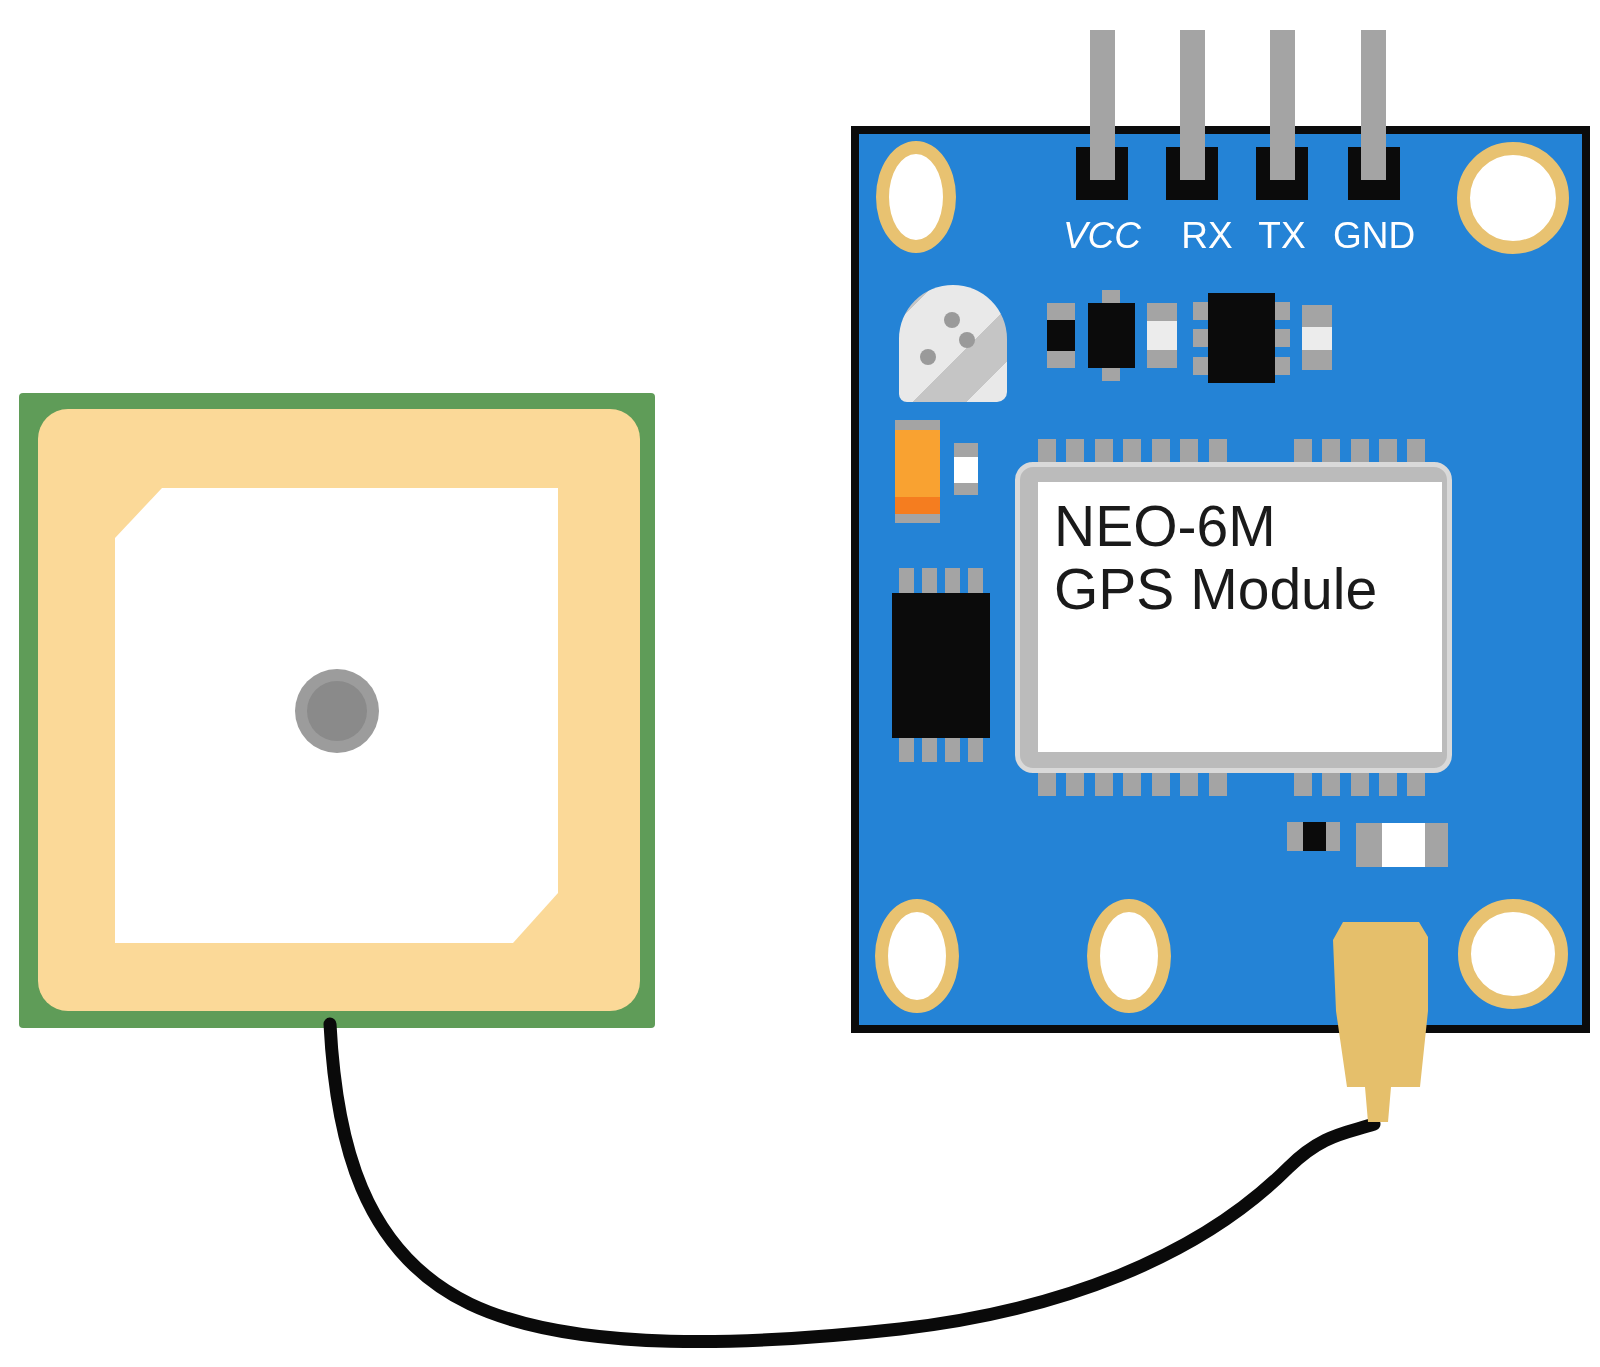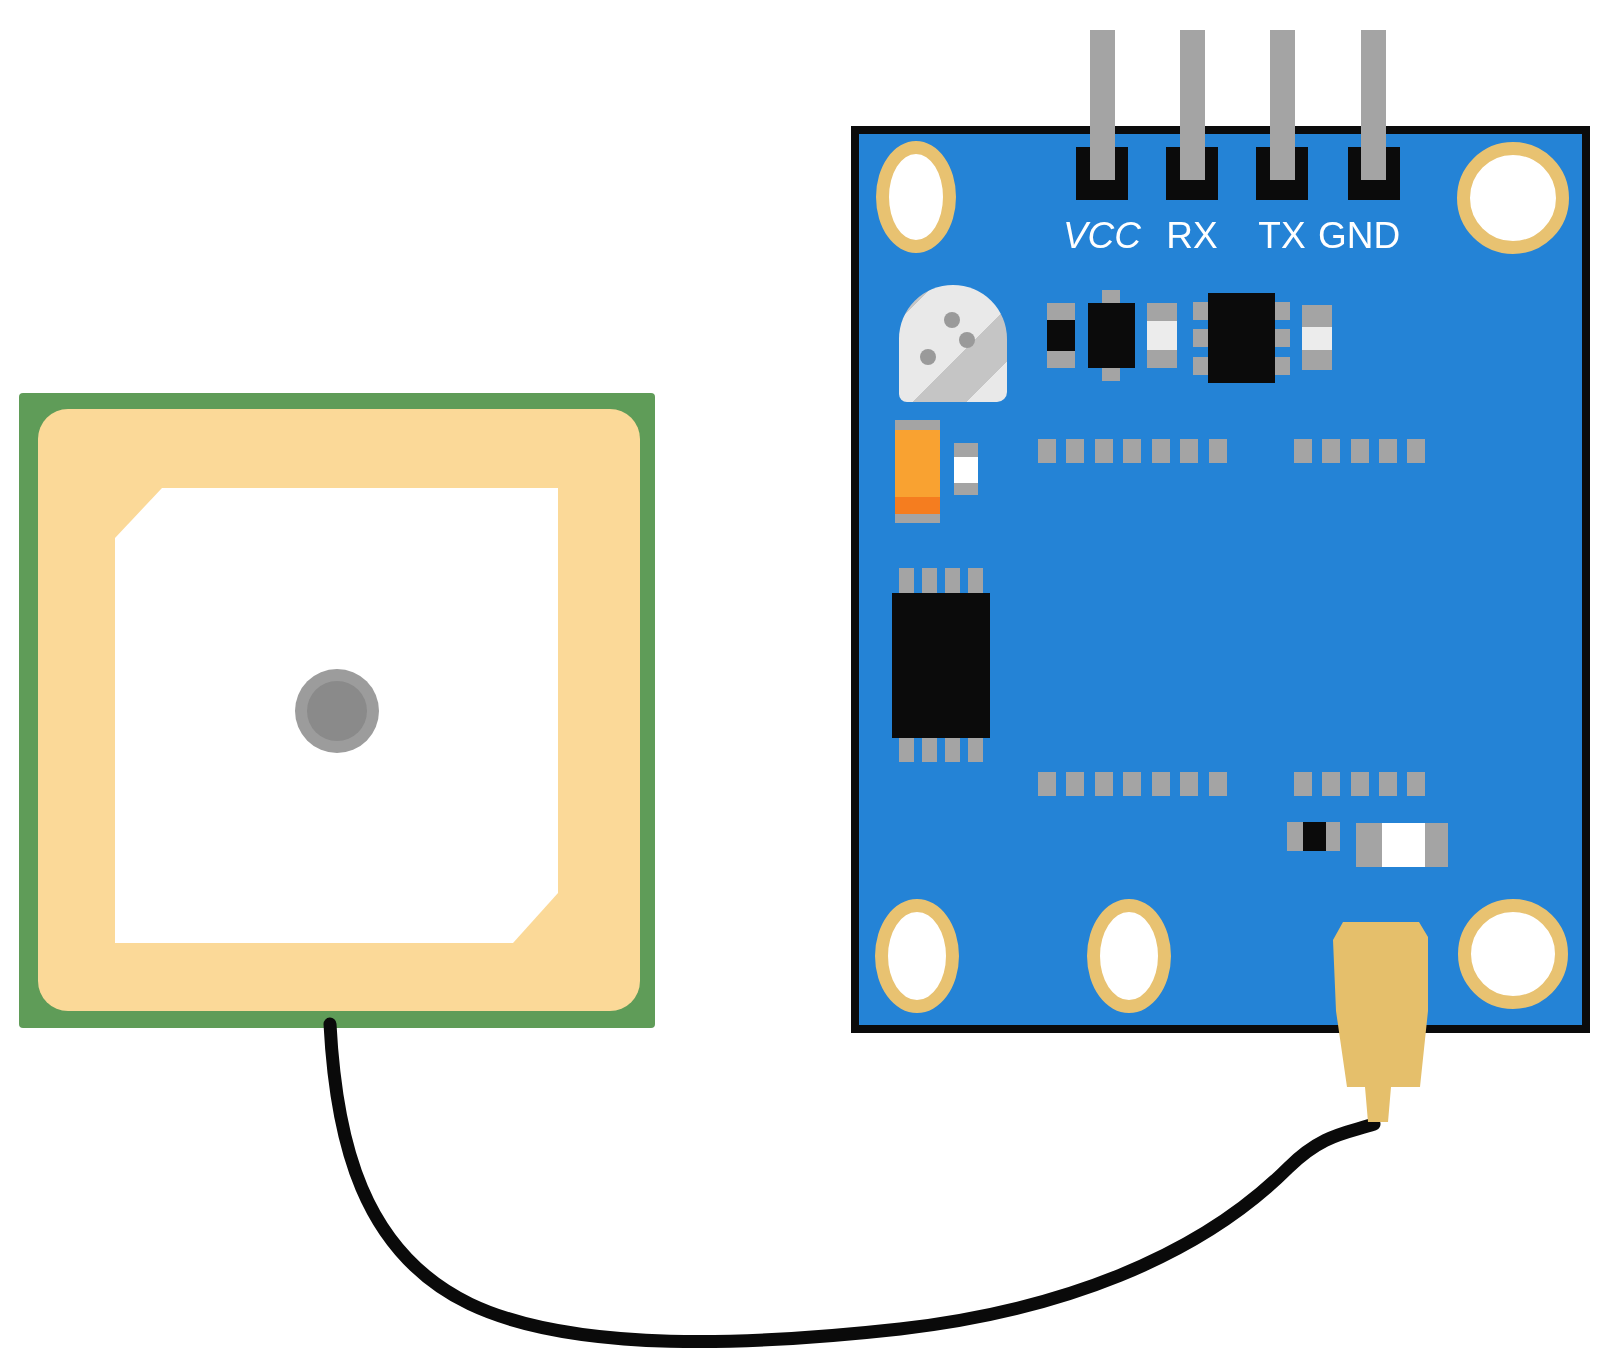--- a/index.html
+++ b/index.html
@@ -75,23 +75,23 @@
 <div class="canvas">
 
   <div class="board">
 
     <div class="pin-pad" style="left:217px;top:13px;"></div>
     <div class="pin-pad" style="left:307px;top:13px;"></div>
     <div class="pin-pad" style="left:397px;top:13px;"></div>
     <div class="pin-pad" style="left:489px;top:13px;"></div>
 
     <div class="pin-label" style="left:193px;font-style:italic;">VCC</div>
-    <div class="pin-label" style="left:283px;">RX</div>
+    <div class="pin-label" style="left:298px;">RX</div>
     <div class="pin-label" style="left:373px;">TX</div>
-    <div class="pin-label" style="left:450px;">GND</div>
+    <div class="pin-label" style="left:465px;">GND</div>
 
     <div class="hole" style="left:17px;top:7px;width:54px;height:86px;"></div>
     <div class="hole" style="left:598px;top:8px;width:86px;height:86px;"></div>
     <div class="hole" style="left:16px;top:765px;width:58px;height:88px;"></div>
     <div class="hole" style="left:228px;top:765px;width:58px;height:88px;"></div>
     <div class="hole" style="left:599px;top:765px;width:84px;height:84px;"></div>
 
     <div class="battery">
       <div class="battery-dot" style="left:45px;top:27px;"></div>
       <div class="battery-dot" style="left:60px;top:47px;"></div>
@@ -165,20 +165,26 @@
     <div class="chip-pin" style="left:264px;top:638px;"></div>
     <div class="chip-pin" style="left:293px;top:638px;"></div>
     <div class="chip-pin" style="left:321px;top:638px;"></div>
     <div class="chip-pin" style="left:350px;top:638px;"></div>
     <div class="chip-pin" style="left:435px;top:638px;"></div>
     <div class="chip-pin" style="left:463px;top:638px;"></div>
     <div class="chip-pin" style="left:492px;top:638px;"></div>
     <div class="chip-pin" style="left:520px;top:638px;"></div>
     <div class="chip-pin" style="left:548px;top:638px;"></div>
 
+    <div class="neo-chip">
+      <div class="neo-chip-inner">
+        <div class="line">NEO-6M</div>
+        <div class="line">GPS Module</div>
+      </div>
+    </div>
 
     <div class="smd-row" style="left:428px;top:688px;width:53px;height:29px;">
       <span class="c-gray" style="width:16px;"></span>
         <span class="c-black" style="width:23px;"></span>
         <span class="c-gray" style="width:14px;"></span>
     </div>
     <div class="smd-row" style="left:497px;top:689px;width:92px;height:44px;">
       <span class="c-gray" style="width:26px;"></span>
         <span class="c-white" style="width:43px;"></span>
         <span class="c-gray" style="width:23px;"></span>

